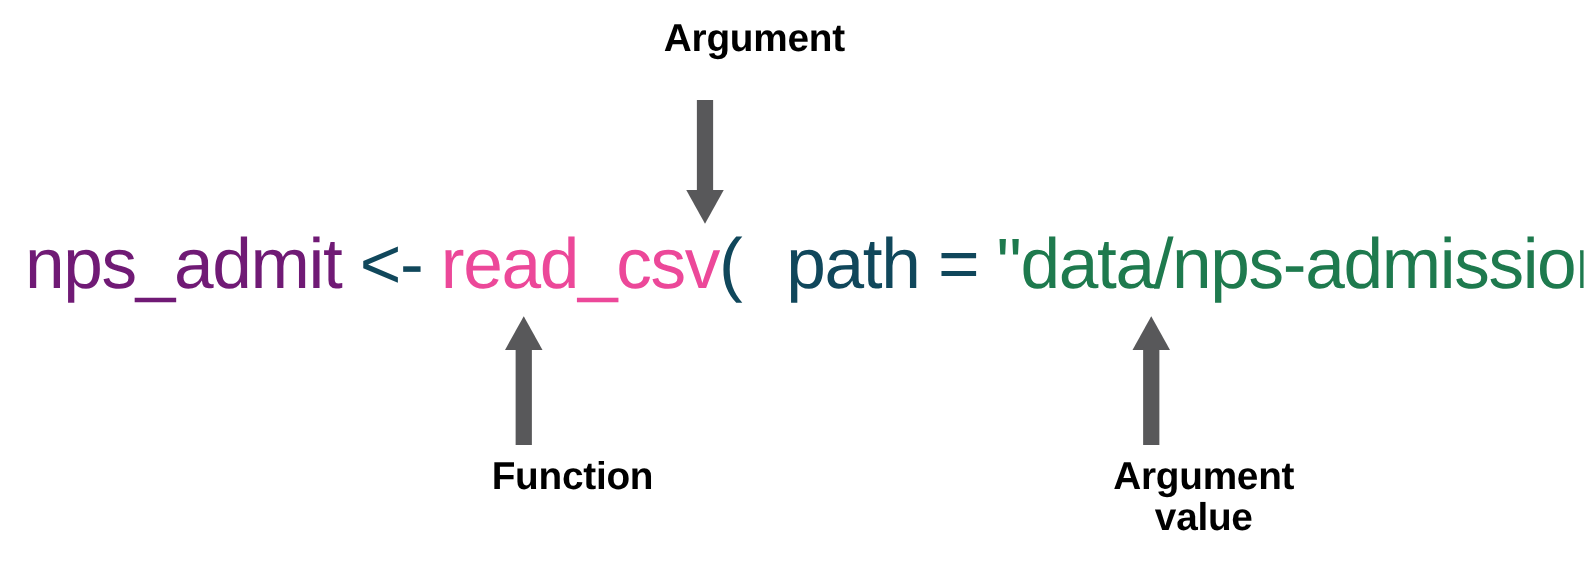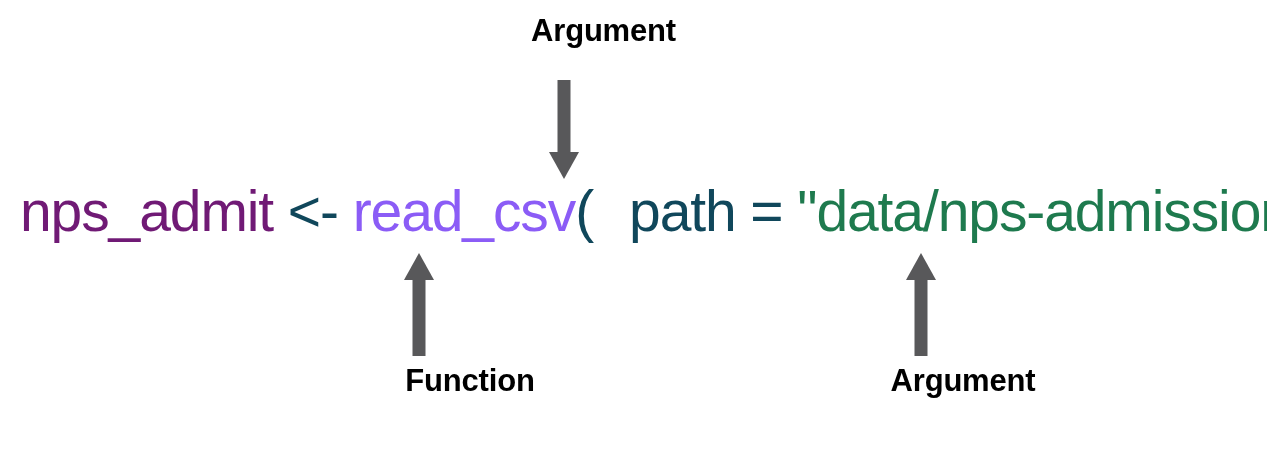--- a/index.html
+++ b/index.html
@@ -30,21 +30,21 @@
     margin-left: 40px;
   }
   #label-argument-top {
     left: 0;
     top: 14px;
     width: 1127px;
     text-align: center;
     font-size: 31px;
   }
   #label-function {
-    left: 12px;
+    left: 0;
     top: 364px;
     width: 836px;
     text-align: center;
     font-size: 31px;
   }
   #label-argument-value {
     left: 505px;
     top: 364px;
     width: 836px;
     text-align: center;
@@ -66,21 +66,21 @@
     top: 183px;
     font-family: "Liberation Sans", sans-serif;
     font-size: 57px;
     font-weight: normal;
     line-height: 1;
     white-space: pre;
     letter-spacing: -1.1px;
   }
   .tok-obj    { color: #701a75; }
   .tok-assign { color: #10475B; }
-  .tok-fn     { color: #8b5cf6; margin-top: 28px; }
+  .tok-fn     { color: #ec4899; margin-top: 28px; }
   .tok-punct  { color: #10475B; }
   .tok-arg    { color: #10475B; margin-left: 36px; }
   .tok-str    { color: #1E7A4E; }
 </style>
 </head>
 <body>
 
 <div id="canvas">
 
   <div class="label" id="label-argument-top">Argument</div>
@@ -103,15 +103,15 @@
 
   <div class="arrow" id="arrow-up-argvalue">
     <svg width="60" height="104" viewBox="0 0 60 104" xmlns="http://www.w3.org/2000/svg">
       <path d="M30 1 L45 28 H15 Z" fill="#58585A"></path>
       <path d="M23.5 26 H36.5 V104 H23.5 Z" fill="#58585A"></path>
     </svg>
   </div>
 
   <div class="label" id="label-function">Function</div>
 
-  <div class="label" id="label-argument-value"><span>Argument</span><br></div>
+  <div class="label" id="label-argument-value"><span>Argument</span><br><span>value</span></div>
 
 </div>
 
 </body></html>

